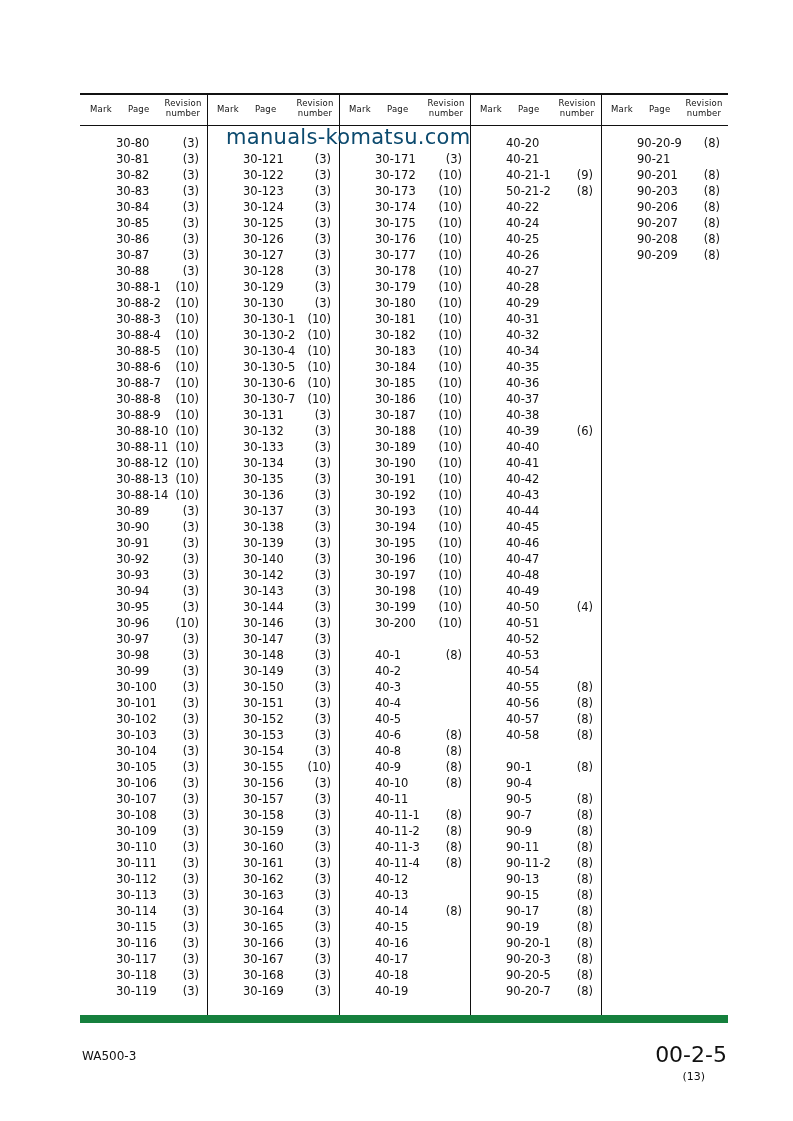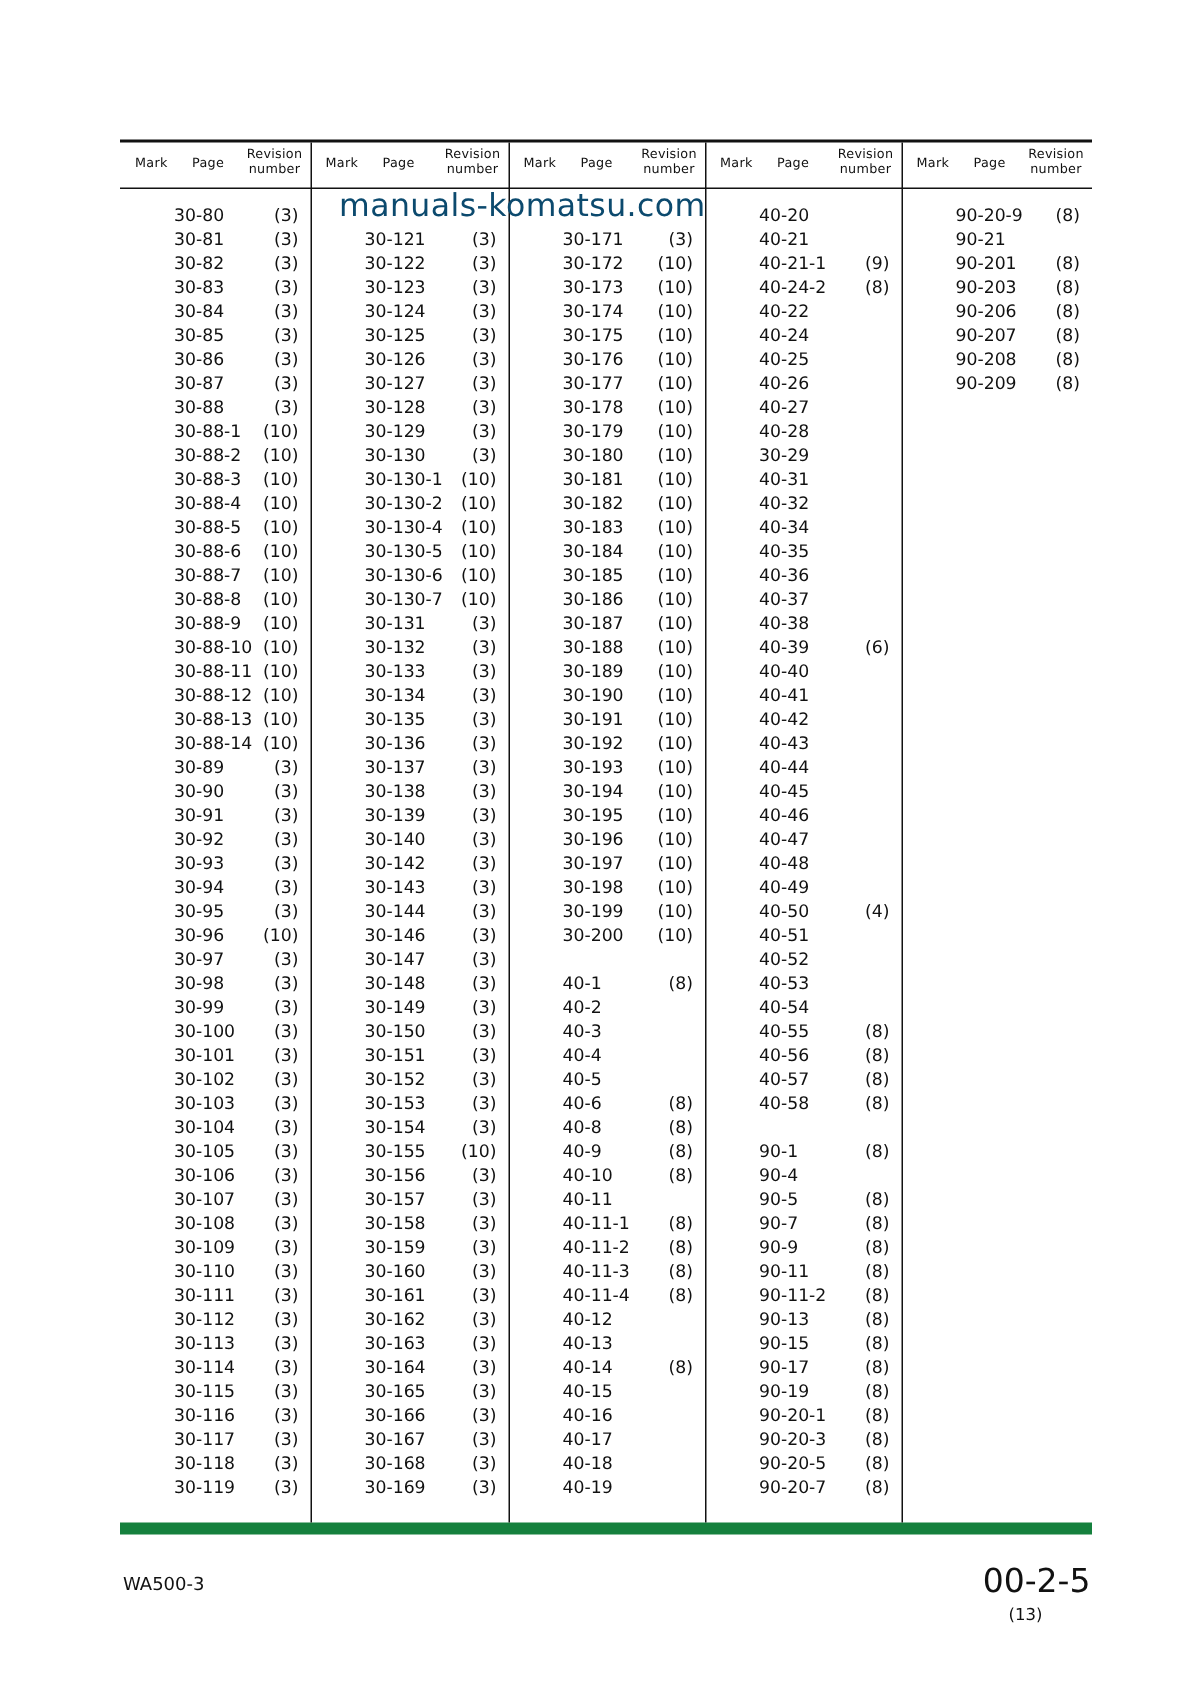--- a/index.html
+++ b/index.html
@@ -10,21 +10,21 @@
   .col.div { border-right:1px solid #111; }
   .h { position:absolute; font-size:8.5px; line-height:10px; top:9px; letter-spacing:0.2px; }
   .h.rev { top:3px; text-align:center; width:44px; }
   .rows { position:absolute; top:40px; left:0; right:0; }
   .row { position:relative; height:16px; font-size:11.5px; line-height:16px; }
   .pg { position:absolute; left:36px; white-space:nowrap; }
   .rv { position:absolute; right:8px; white-space:nowrap; }
   .watermark { position:absolute; left:226px; top:125px; font-size:21px; color:#0c4a6e; letter-spacing:0.3px; white-space:nowrap; }
   .footer-left { position:absolute; left:82px; top:1049px; font-size:12px; }
   .footer-page { position:absolute; right:66px; top:1042px; font-size:22px; }
-  .footer-rev { position:absolute; right:98px; top:1070px; font-size:11px; }
+  .footer-rev { position:absolute; right:88px; top:1070px; font-size:11px; }
 </style>
 </head>
 <body>
 
 <div class="table" id="tbl">
   <div class="hdr"></div>
 <div class="col div" style="left: 0px; width: 127px;">
       <span class="h" style="left: 10px;">Mark</span>
       <span class="h" style="left: 48px;">Page</span>
       <span class="h rev" style="right: 2px;">
@@ -716,21 +716,21 @@
         </div>
         <div class="row">
           <span class="pg">40-21</span>
           <span class="rv"></span>
         </div>
         <div class="row">
           <span class="pg">40-21-1</span>
           <span class="rv">(9)</span>
         </div>
         <div class="row">
-          <span class="pg">40-24-2</span>
+          <span class="pg">50-21-2</span>
           <span class="rv">(8)</span>
         </div>
         <div class="row">
           <span class="pg">40-22</span>
           <span class="rv"></span>
         </div>
         <div class="row">
           <span class="pg">40-24</span>
           <span class="rv"></span>
         </div>
@@ -744,21 +744,21 @@
         </div>
         <div class="row">
           <span class="pg">40-27</span>
           <span class="rv"></span>
         </div>
         <div class="row">
           <span class="pg">40-28</span>
           <span class="rv"></span>
         </div>
         <div class="row">
-          <span class="pg">30-29</span>
+          <span class="pg">40-29</span>
           <span class="rv"></span>
         </div>
         <div class="row">
           <span class="pg">40-31</span>
           <span class="rv"></span>
         </div>
         <div class="row">
           <span class="pg">40-32</span>
           <span class="rv"></span>
         </div>

